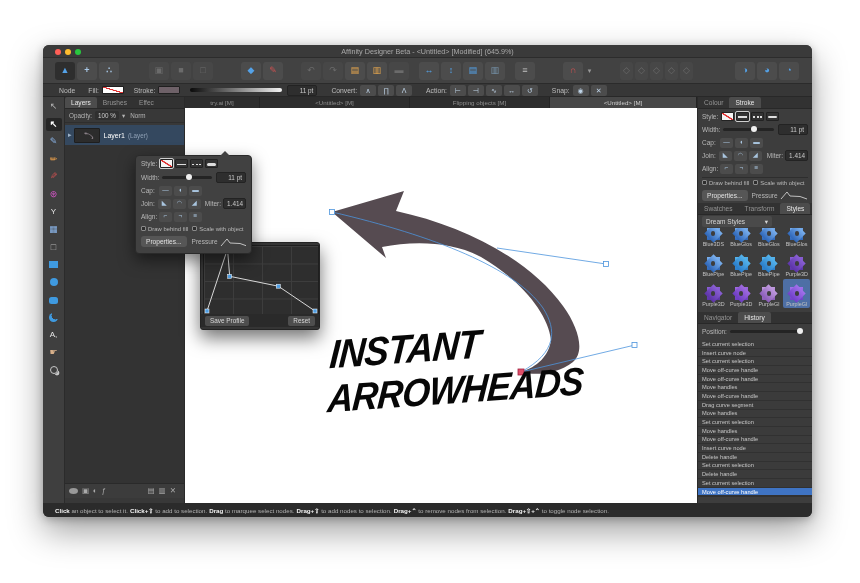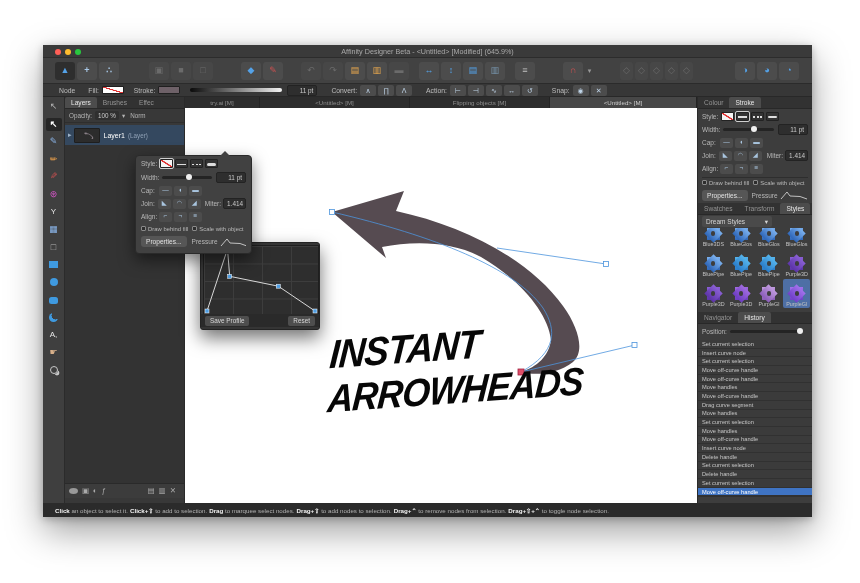--- a/index.html
+++ b/index.html
@@ -1,19 +1,19 @@
 <!DOCTYPE html>
 <html><head>
 <meta charset="utf-8">
 <style>
   html,body{margin:0;padding:0;background:#fff;}
   *{box-sizing:border-box;font-family:"Liberation Sans",sans-serif;}
   .page{position:relative;width:860px;height:583px;background:#fff;overflow:hidden;}
   .window{position:absolute;left:43px;top:45px;width:769px;height:472px;background:#3e3e3e;
-    border-radius:0;box-shadow:0 14px 34px rgba(0,0,0,.38),0 2px 8px rgba(0,0,0,.25);overflow:hidden;}
+    border-radius:6px;box-shadow:0 14px 34px rgba(0,0,0,.38),0 2px 8px rgba(0,0,0,.25);overflow:hidden;}
   
   .titlebar{position:absolute;left:0;top:0;right:0;height:13px;background:#3a3a3a;border-bottom:1px solid #2c2c2c;}
   .tl{position:absolute;top:3.5px;width:6px;height:6px;border-radius:50%;}
   .tl.r{left:12px;background:#ff5f57}.tl.y{left:22px;background:#febc2e}.tl.g{left:32px;background:#29c73f}
   .wtitle{position:absolute;left:0;right:0;top:2px;text-align:center;font-size:7.2px;color:#a9a9a9;}
   
   .toolbar{position:absolute;left:0;top:13px;right:0;height:26px;background:#424242;border-bottom:1px solid #2b2b2b;
     display:flex;align-items:center;padding-left:12px;}
   .tb{width:20px;height:18px;margin-right:2px;background:#4c4c4c;border-radius:3px;display:flex;align-items:center;justify-content:center;flex:0 0 auto;}
   .tb .tbg{font-style:normal;font-size:9px;color:#c2c2c2;line-height:1;}

